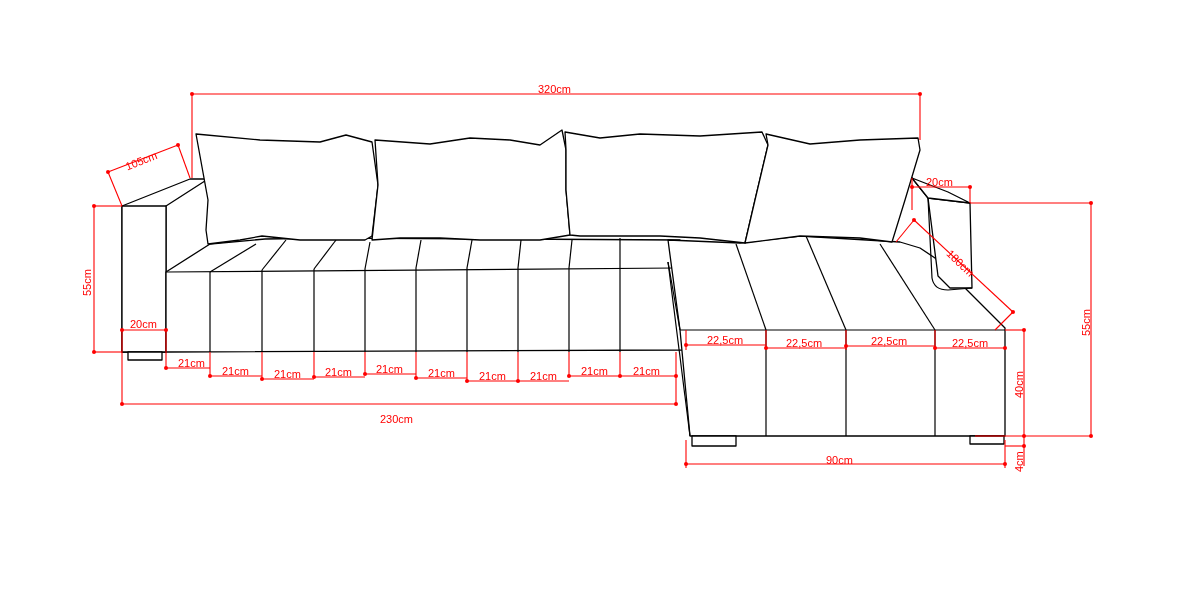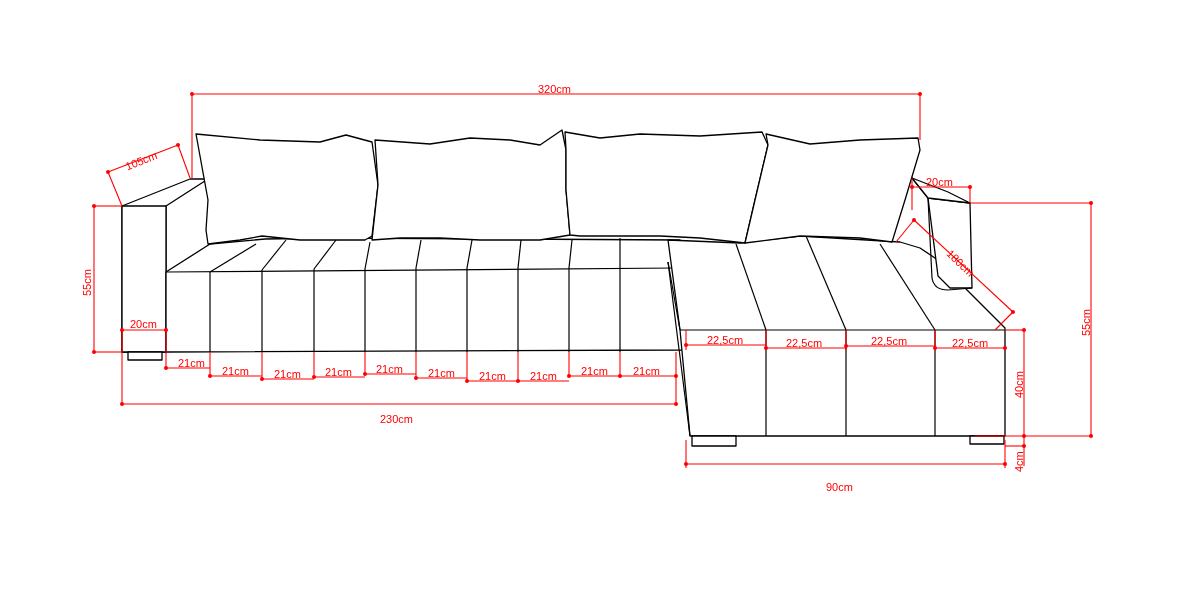--- a/index.html
+++ b/index.html
@@ -189,19 +189,19 @@
 <span class="lbl" style="left:479px;top:371px">21cm</span>
 <span class="lbl" style="left:530px;top:371px">21cm</span>
 <span class="lbl" style="left:581px;top:366px">21cm</span>
 <span class="lbl" style="left:633px;top:366px">21cm</span>
 
 <span class="lbl" style="left:707px;top:335px">22,5cm</span>
 <span class="lbl" style="left:786px;top:338px">22,5cm</span>
 <span class="lbl" style="left:871px;top:336px">22,5cm</span>
 <span class="lbl" style="left:952px;top:338px">22,5cm</span>
 
-<span class="lbl" style="left:826px;top:482px">90cm</span>
+<span class="lbl" style="left:826px;top:455px">90cm</span>
 <span class="lbl" style="left:952px;top:248px;transform:rotate(44deg)">180cm</span>
 <span class="lbl" style="left:926px;top:177px">20cm</span>
 <span class="lbl v" style="left:1081px;top:336px">55cm</span>
 <span class="lbl v" style="left:1014px;top:398px">40cm</span>
 <span class="lbl v" style="left:1014px;top:472px">4cm</span>
 </div>
 
 </body></html>

